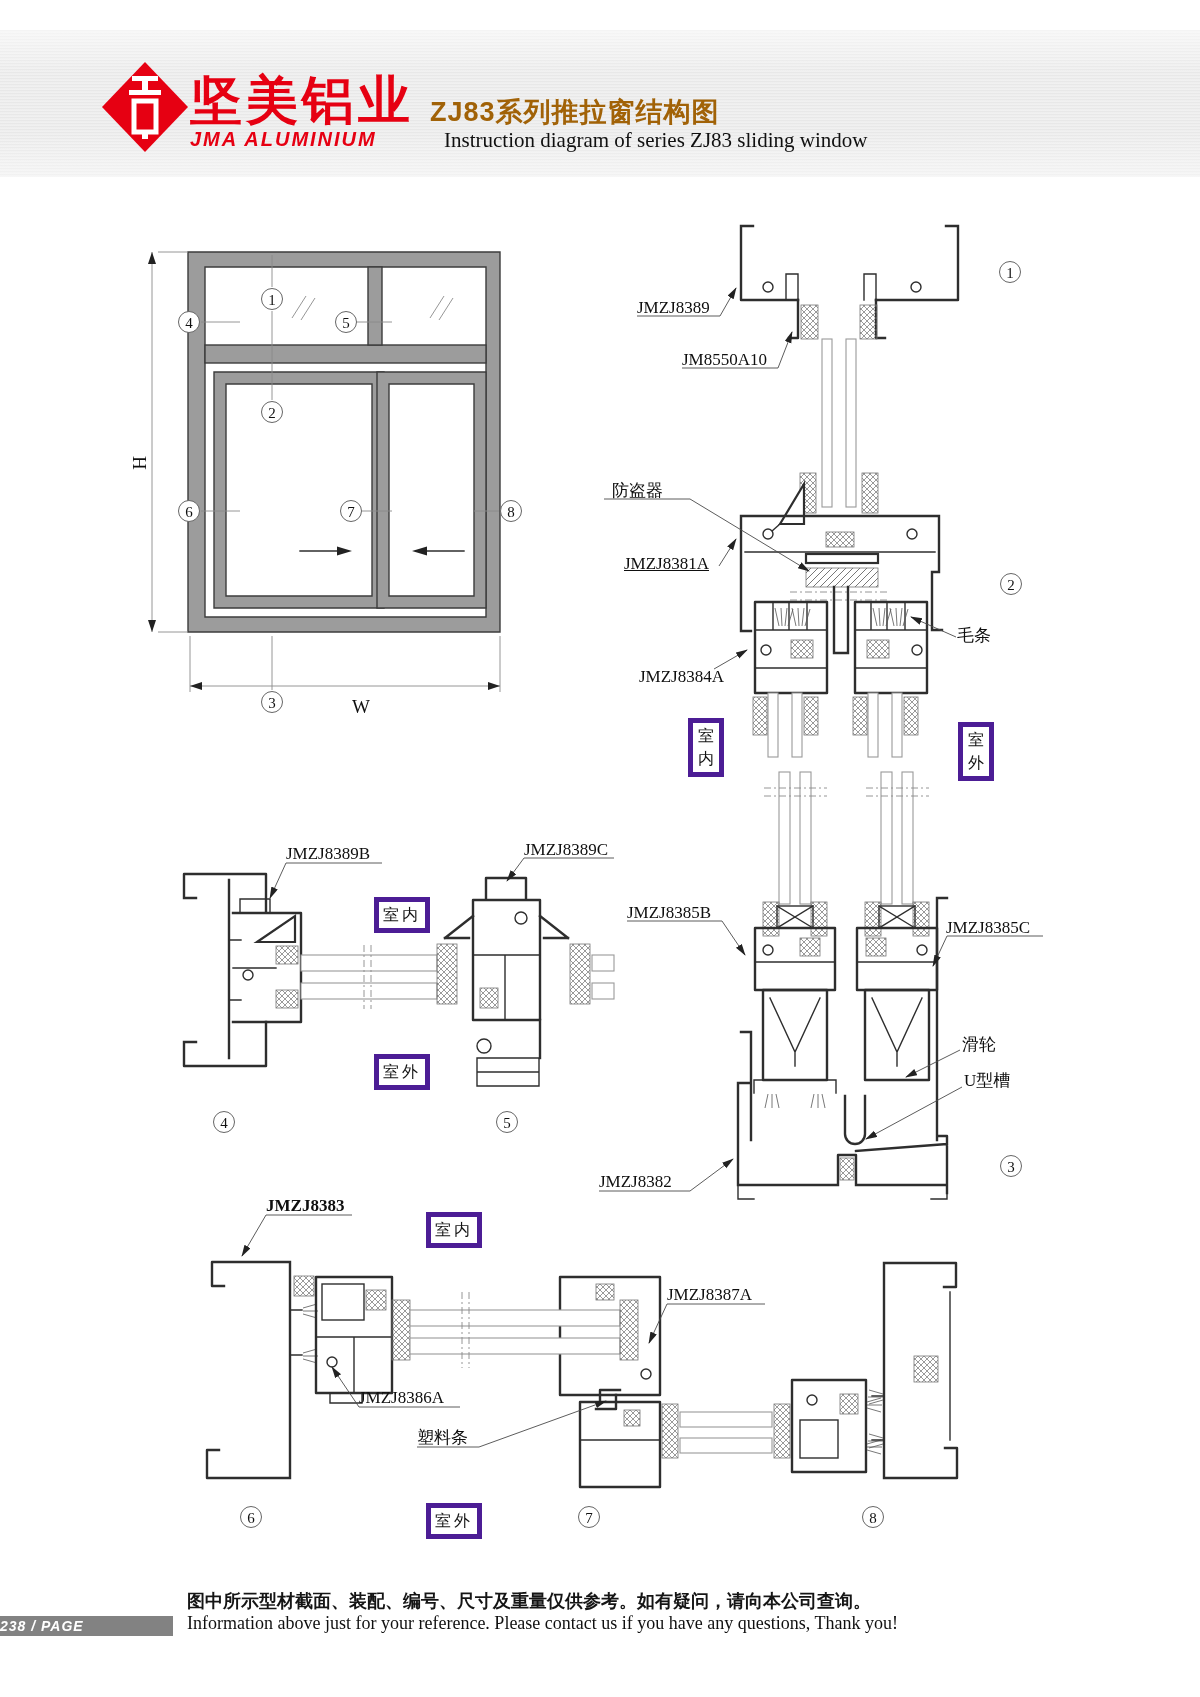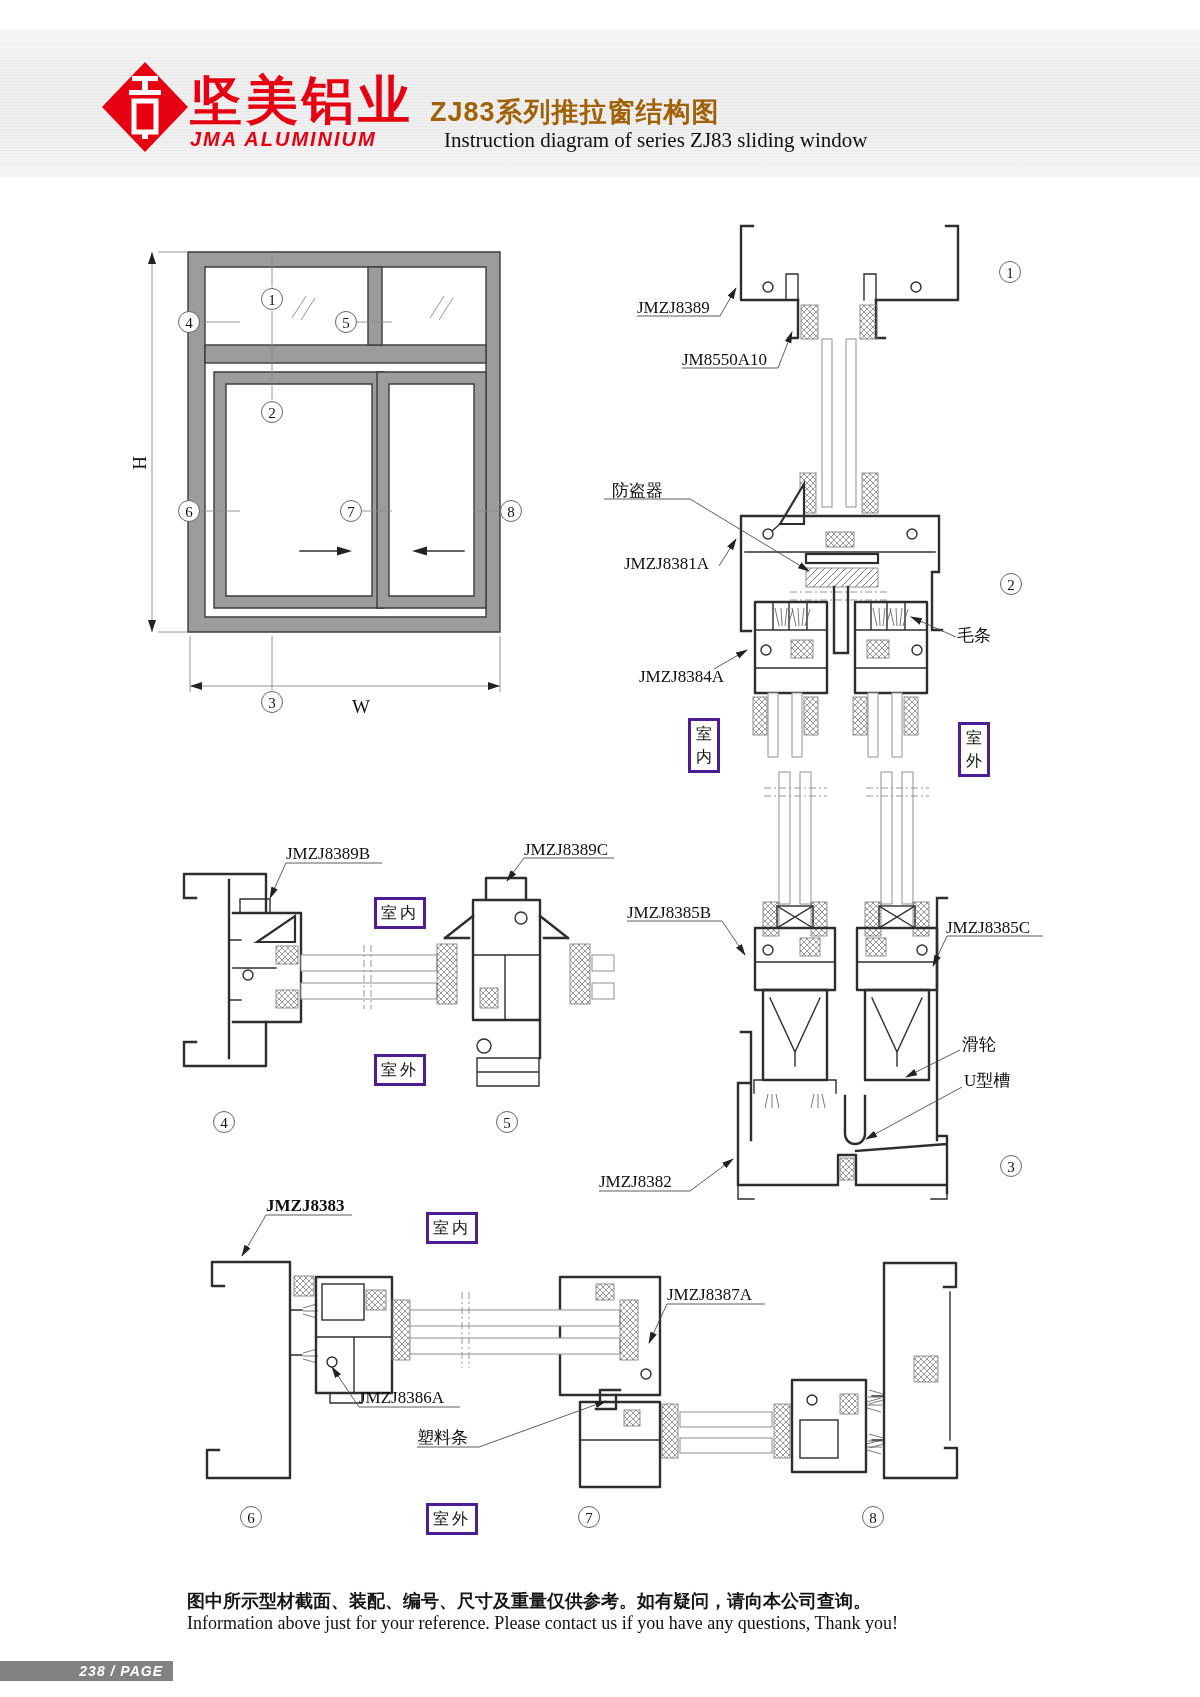--- a/index.html
+++ b/index.html
@@ -31,28 +31,28 @@
   .bris { fill:none; stroke:#555; stroke-width:0.8; }
   .boss { fill:#fff; stroke:#2e2e2e; stroke-width:1.4; }
   .bar { fill:#9c9c9c; stroke:#3c3c3c; stroke-width:1.4; }
   .frame-fill { fill:#9c9c9c; stroke:#3c3c3c; stroke-width:1.4; fill-rule:evenodd; }
 
   
   .lbl { position:absolute; font-size:17px; color:#0f0f0f; white-space:nowrap; }
   .dim { position:absolute; font-size:19px; color:#0f0f0f; }
   .marker { position:absolute; width:22px; height:22px; border:1.3px solid #666; border-radius:50%;
     background:#fff; font-size:15px; line-height:22px; text-align:center; color:#111; box-sizing:border-box; }
-  .roombox { position:absolute; border:3px solid #4c1d95; background:#fff; color:#111; text-align:center; }
+  .roombox { position:absolute; border:5px solid #4c1d95; background:#fff; color:#111; text-align:center; }
   .roombox.h { width:46px; height:26px; line-height:26px; font-size:16px; letter-spacing:3px; }
   .roombox.v { width:26px; height:48px; font-size:16px; line-height:23px; word-break:break-all; padding-top:1px; box-sizing:content-box; }
 
   
   .page-bar { position:absolute; left:0; top:1616px; width:173px; height:20px; background:#828282;
     color:#fff; font-family:"Liberation Sans", sans-serif; font-style:italic; font-weight:bold;
-    font-size:14px; line-height:20px; text-align:right; padding-right:10px; box-sizing:border-box; letter-spacing:1px;margin-top:45px; }
+    font-size:14px; line-height:20px; padding-right:10px; box-sizing:border-box; letter-spacing:1px; }
   .note-cn { position:absolute; left:187px; top:1589px; font-size:18px; font-weight:bold; color:#151515;
     font-family:"Liberation Sans", sans-serif; white-space:nowrap; }
   .note-en { position:absolute; left:187px; top:1613px; font-size:18px; color:#101010; white-space:nowrap;font-family:Liberation Serif, serif; }
 </style>
 </head>
 <body>
 
 <div class="page">
 
   <div class="stripes"></div>
@@ -164,21 +164,21 @@
     <path class="lead" d="M637,316 h83 l16,-28" marker-end="url(#ahB)"></path>
     <path class="lead" d="M682,368 h96 l14,-36" marker-end="url(#ahB)"></path>
     <path class="lead" d="M604,499 h86 L809,571" marker-end="url(#ahB)"></path>
     <path class="lead" d="M719,566 l17,-27" marker-end="url(#ahB)"></path>
     <path class="lead" d="M956,637 l-45,-20" marker-end="url(#ahB)"></path>
     <path class="lead" d="M714,669 l33,-19" marker-end="url(#ahB)"></path>
   </svg>
   <div class="lbl" style="left:637px;top:298px;">JMZJ8389</div>
   <div class="lbl" style="left:682px;top:350px;">JM8550A10</div>
   <div class="lbl" style="left:612px;top:479px;">防盗器</div>
-  <div class="lbl" style="left:624px;top:554px;">JMZJ8381A</div>
+  <div class="lbl" style="left:624px;top:554px;text-decoration:underline;">JMZJ8381A</div>
   <div class="lbl" style="left:957px;top:624px;">毛条</div>
   <div class="lbl" style="left:639px;top:667px;">JMZJ8384A</div>
   <div class="roombox v" style="left:688px;top:718px;">室内</div>
   <div class="roombox v" style="left:958px;top:722px;">室外</div>
   <div class="marker" style="left:999px;top:261px;">1</div>
   <div class="marker" style="left:1000px;top:573px;">2</div>
 
   <svg class="draw" style="left:140px;top:780px;width:480px;height:360px;" viewBox="140 780 480 360">
     <defs>
       <pattern id="xhC" width="6" height="6" patternUnits="userSpaceOnUse">

